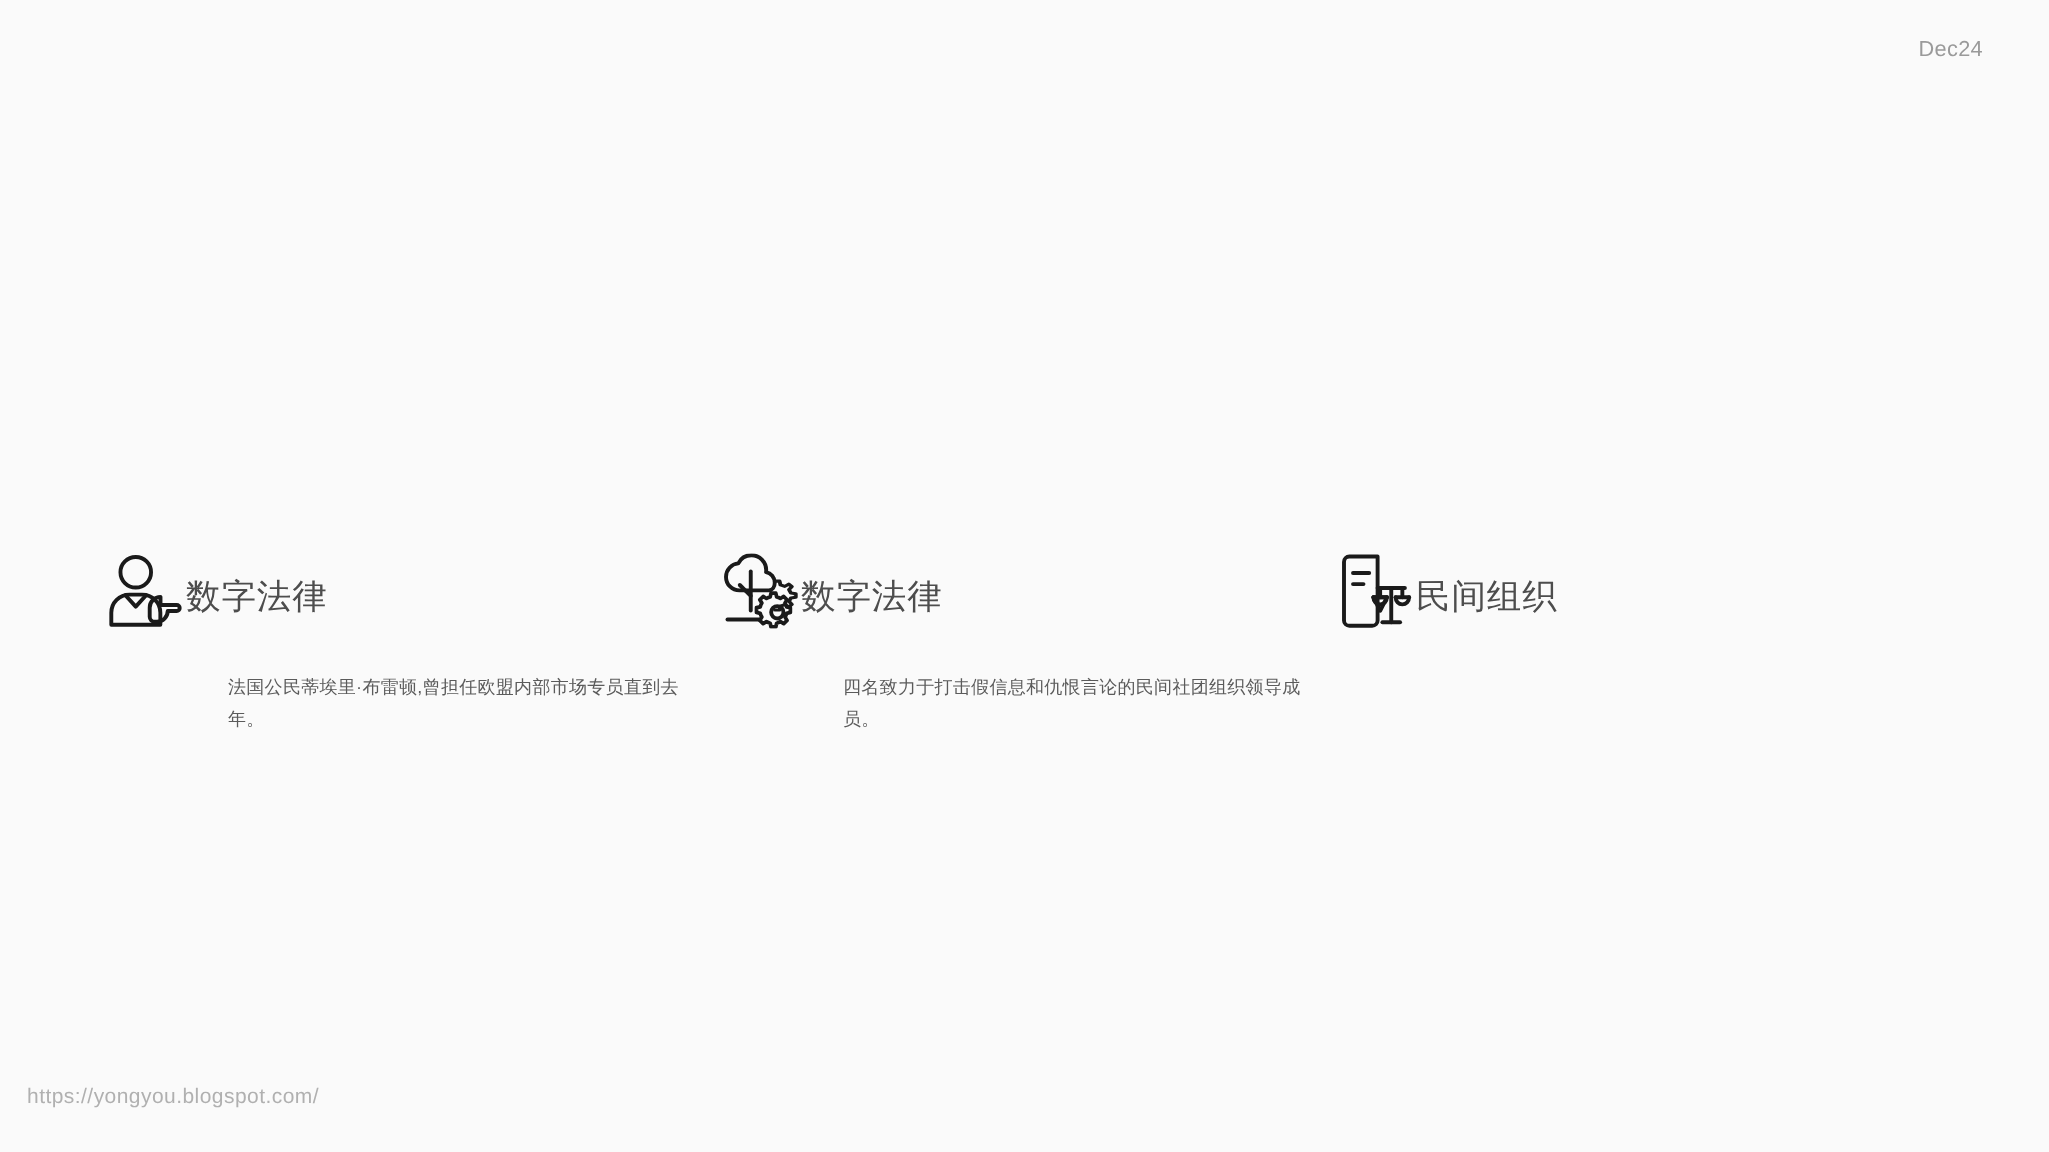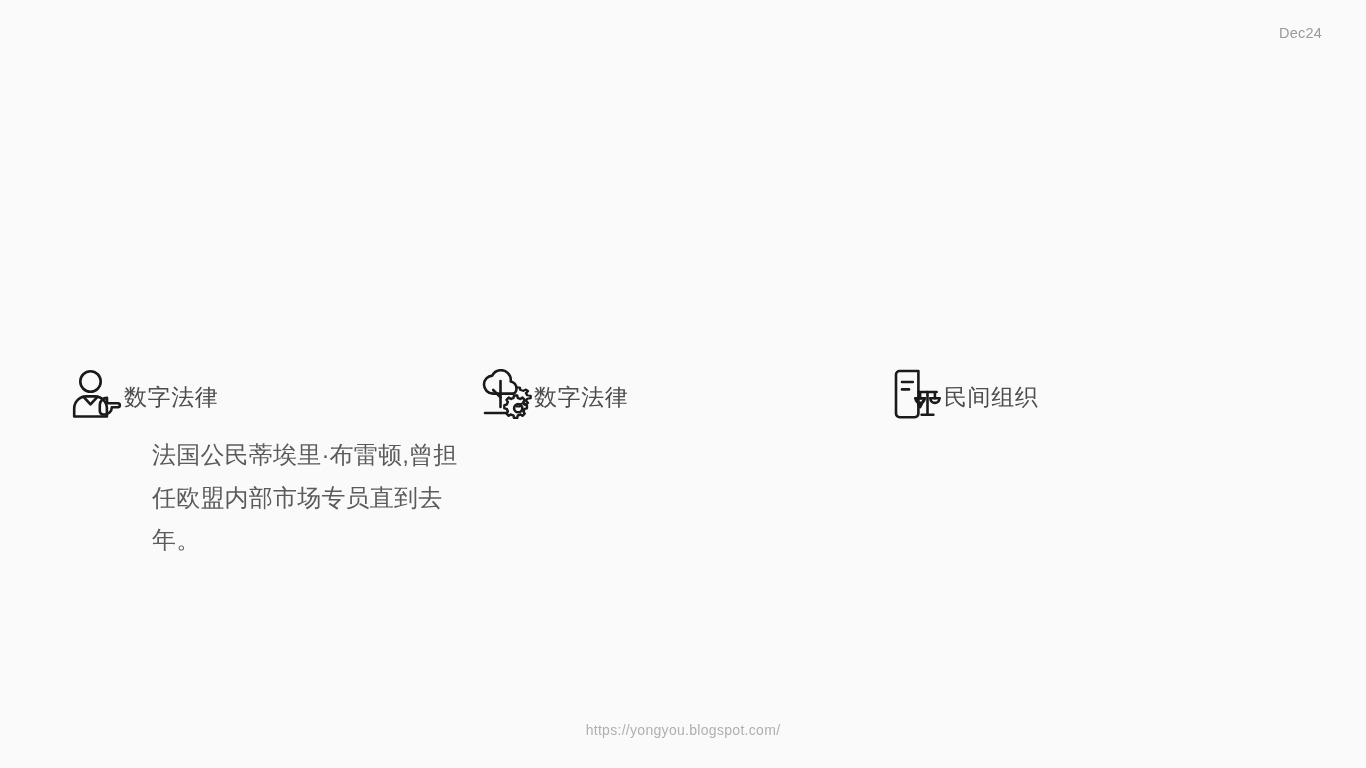--- a/index.html
+++ b/index.html
@@ -70,40 +70,40 @@
     font-size:23px;
     font-weight:400;
     color:#4d4d4d;
     line-height:1;
     padding-top:18px;
     letter-spacing:0.6px;
     white-space:nowrap;
   }
   .col-body {
     margin-left:82px;
-    margin-top:14px;
+    margin-top:28px;
     width:318px;
-    font-size:24px;
+    font-size:12px;
     line-height:1.78;
     color:#5b5b5b;
     letter-spacing:0.2px;
   }
   .column.col-2 .col-body { width:312px; }
   .column.col-3 .col-body { width:312px; }
 
   
   .footer-url {
     position:absolute;
     left:0; right:0;
     top:723px;
-    text-align:center;
     font-size:14px;
     color:#b0b0b0;
     letter-spacing:0.3px;
     line-height:1;
+    padding-left:18px;
   }
 </style>
 </head>
 <body>
 
 <div id="slide">
 
   <div class="date-stamp">Dec24</div>
 
 
@@ -132,20 +132,21 @@
             <path d="M20.5 12.0 L20.5 38.0"></path>
             <path d="M13.2 21.0 L20.5 28.3"></path>
             <path d="M5.0 44.0 L26.0 44.0"></path>
             <path d="M36.7 31.0 L39.7 31.0 L40.3 34.2 L43.2 35.5 L45.8 33.6 L47.9 35.7 L46.0 38.3 L47.3 41.2 L50.5 41.8 L50.5 44.8 L47.3 45.4 L46.0 48.3 L47.9 50.9 L45.8 53.0 L43.2 51.1 L40.3 52.4 L39.7 55.6 L36.7 55.6" transform="translate(0,-12) scale(1,0.78) translate(0,8)"></path>
             <circle cx="38.2" cy="39.2" r="4.1"></circle>
             <path d="M38.2 29.2 L40.0 29.2 L40.6 31.8 C41.5 32.0 42.4 32.4 43.2 32.9 L45.5 31.5 L47.8 33.8 L46.4 36.1 C46.9 36.9 47.3 37.8 47.5 38.7 L50.1 39.3 L50.1 42.6 L47.5 43.2 C47.3 44.1 46.9 45.0 46.4 45.8 L47.8 48.1 L45.5 50.4 L43.2 49.0 C42.4 49.5 41.5 49.9 40.6 50.1 L40.0 52.7 L36.7 52.7 L36.1 50.1 C35.2 49.9 34.3 49.5 33.5 49.0 L31.2 50.4 L28.9 48.1 L30.3 45.8 C29.8 45.0 29.4 44.1 29.2 43.2 L26.6 42.6 L26.6 39.3 L29.2 38.7 C29.4 37.8 29.8 36.9 30.3 36.1 L28.9 33.8 L31.2 31.5 L33.5 32.9 C34.3 32.4 35.2 32.0 36.1 31.8 L36.7 29.2 Z" transform="translate(-1.2,-1.6) scale(0.96)"></path>
           </svg>
         </span>
         <span class="col-title">数字法律</span>
       </div>
+      <p class="col-body">四名致力于打击假信息和仇恨言论的民间社团组织领导成员。</p>
     </div>
 
     <div class="column col-3">
       <div class="col-head">
         <span class="col-icon">
           <svg width="52" height="50" viewBox="0 0 52 50" fill="none" stroke="#1a1a1a" stroke-width="2.6" stroke-linecap="round" stroke-linejoin="round">
             <path d="M6.0 5.6 C6.0 3.6 7.6 2.0 9.6 2.0 L28.4 2.0 L28.4 44.6 C28.4 46.6 26.8 48.2 24.8 48.2 L9.6 48.2 C7.6 48.2 6.0 46.6 6.0 44.6 Z"></path>
             <path d="M12.0 13.0 L22.8 13.0"></path>
             <path d="M12.0 20.4 L19.0 20.4"></path>
             <path d="M28.4 23.0 L46.6 23.0"></path>

